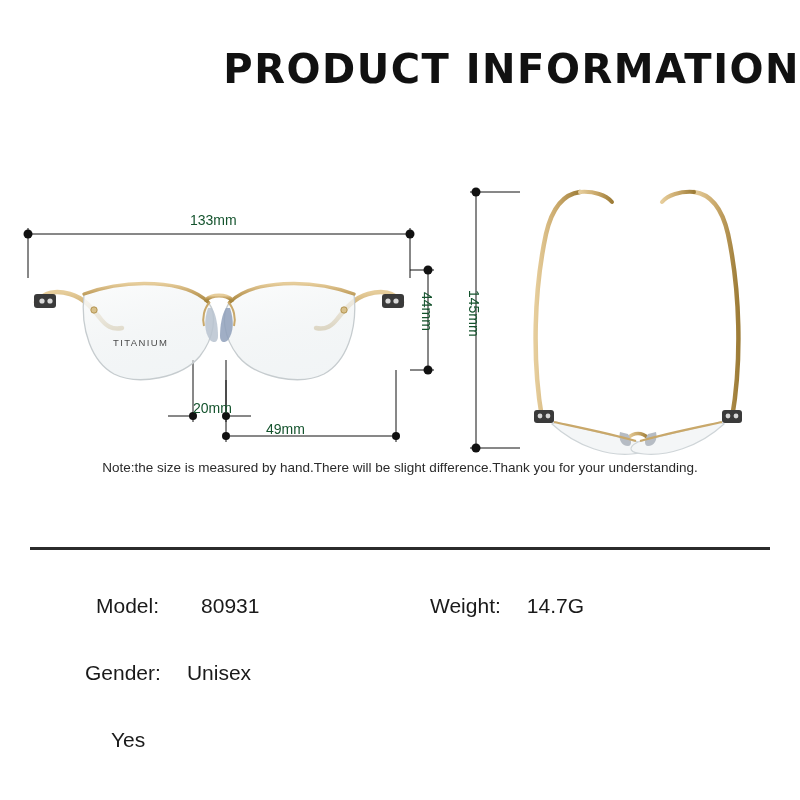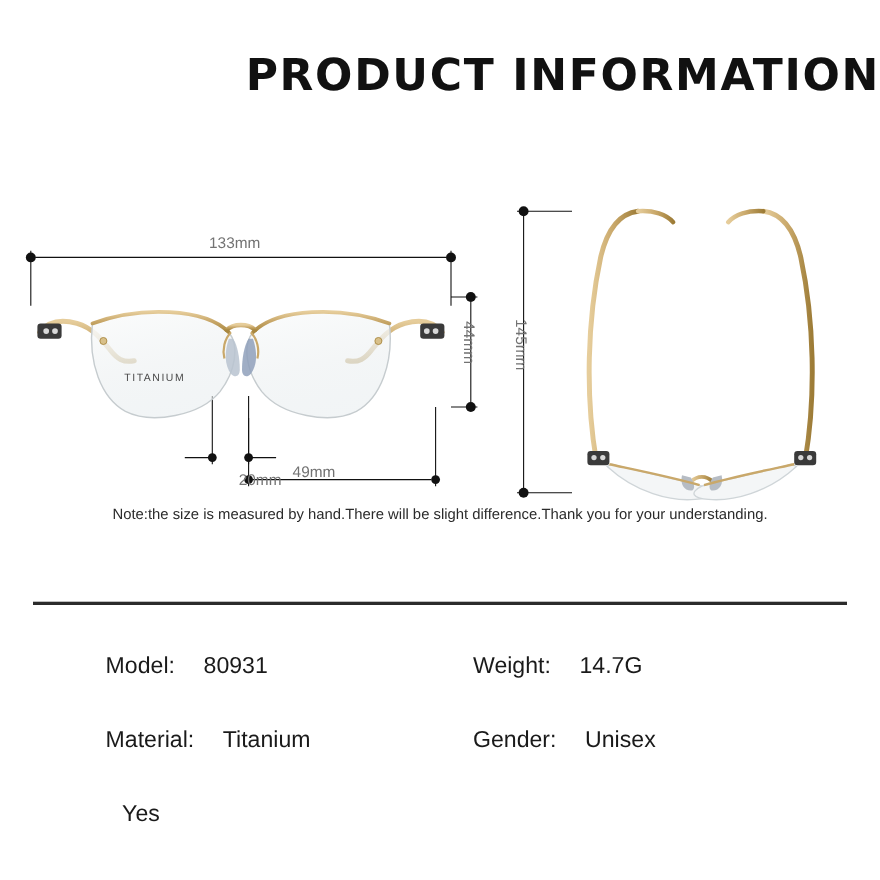--- a/index.html
+++ b/index.html
@@ -39,21 +39,21 @@
     height: 300px;
   }
 
   .panel-left  { position: absolute; left: 18px;  top: 0; width: 420px; height: 300px; }
   .panel-right { position: absolute; left: 460px; top: 0; width: 330px; height: 300px; }
 
   
   .meas {
     position: absolute;
     font-size: 14px;
-    color: #737373;
+    color: #14532d;
     font-family: "Liberation Sans", sans-serif;
     white-space: nowrap;
   }
   .meas.vert {
     writing-mode: vertical-rl;
     text-orientation: mixed;
     letter-spacing: 0px;
   }
 
   
@@ -89,21 +89,21 @@
     position: absolute;
     left: 0;
     width: 800px;
     height: 62px;
     display: flex;
   }
   .spec-cell {
     display: flex;
     align-items: center;
   }
-  .spec-cell.col1 { width: 345px; padding-left: 96px; box-sizing: border-box; }
+  .spec-cell.col1 { width: 345px; padding-left: 96px; box-sizing: border-box; gap: 16px; }
   .spec-cell.col2 { width: 455px; padding-left: 85px; box-sizing: border-box; align-items: center; }
   .spec-label {
     font-size: 21px;
     color: #1a1a1a;
     font-family: "Liberation Sans", sans-serif;
   }
   .spec-value {
     font-size: 21px;
     color: #1a1a1a;
     margin-left: 26px;
@@ -200,21 +200,21 @@
 
       <text x="95" y="176" font-family="Liberation Sans, sans-serif" font-size="9.5" letter-spacing="1.4" fill="#4a4a4a">TITANIUM</text>
 
       <circle cx="76" cy="140" r="3.2" fill="#d8c08a" stroke="#a8873f" stroke-width="0.8"></circle>
       <circle cx="326" cy="140" r="3.2" fill="#d8c08a" stroke="#a8873f" stroke-width="0.8"></circle>
     </svg>
 
     
     <div class="meas" style="left:172px; top:42px;">133mm</div>
     <div class="meas vert" style="left:401px; top:122px;">44mm</div>
-    <div class="meas" style="left:175px; top:258px;margin-left:24px;">20mm</div>
+    <div class="meas" style="left:175px; top:230px;">20mm</div>
     <div class="meas" style="left:248px; top:251px;">49mm</div>
   </div>
 
   <div class="panel-right">
     <svg width="330" height="300" viewBox="0 0 330 300">
 
       <g stroke="#111111" stroke-width="1">
         <line x1="10" y1="22" x2="60" y2="22"></line>
         <line x1="10" y1="278" x2="60" y2="278"></line>
         <line x1="16" y1="26" x2="16" y2="274"></line>
@@ -261,24 +261,20 @@
       <span class="spec-label">Model:</span>
       <span class="spec-value">80931</span>
     </div>
     <div class="spec-cell col2">
       <span class="spec-label">Weight:</span>
       <span class="spec-value">14.7G</span>
     </div>
   </div>
 
   <div class="spec-row" style="top:67px;">
-    <div class="spec-cell col1">
-      <span class="spec-label">Material:</span>
-      <span class="spec-value">Titanium</span>
-    </div>
     <div class="spec-cell col2">
       <span class="spec-label">Gender:</span>
       <span class="spec-value">Unisex</span>
     </div>
   </div>
 
   <div class="spec-row" style="top:134px;">
     <div class="spec-cell col2">
       <span class="spec-value">Yes</span>
     </div>

